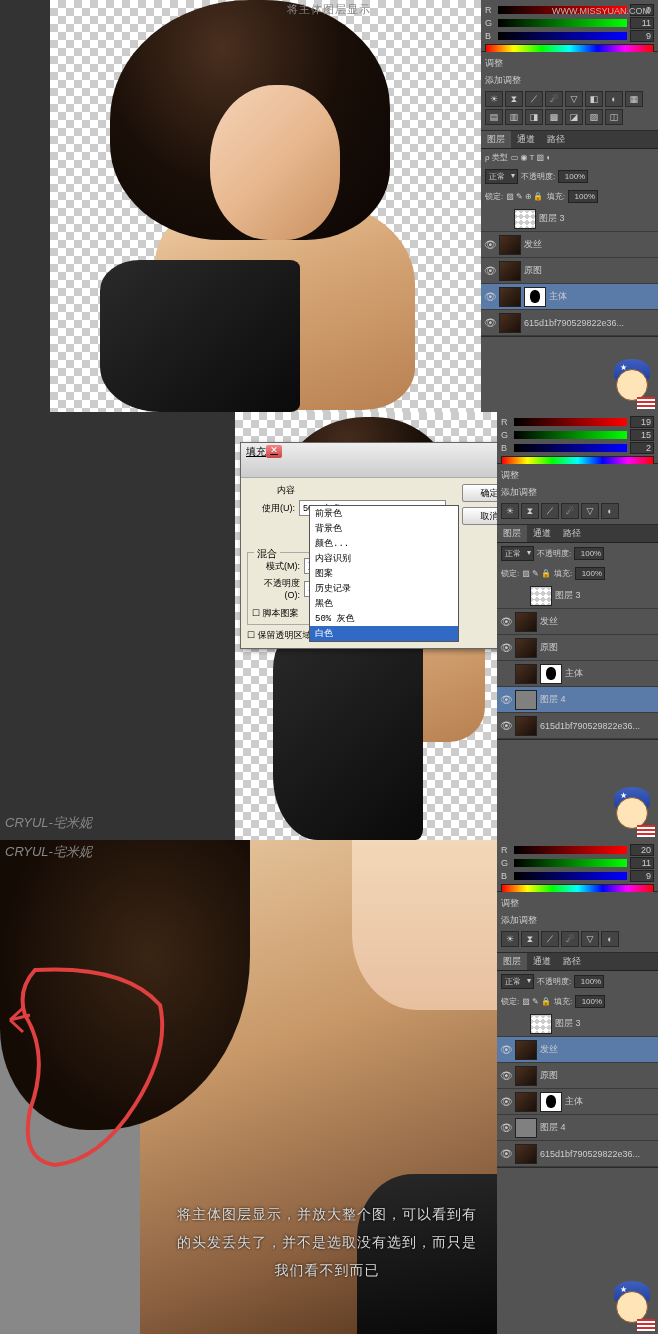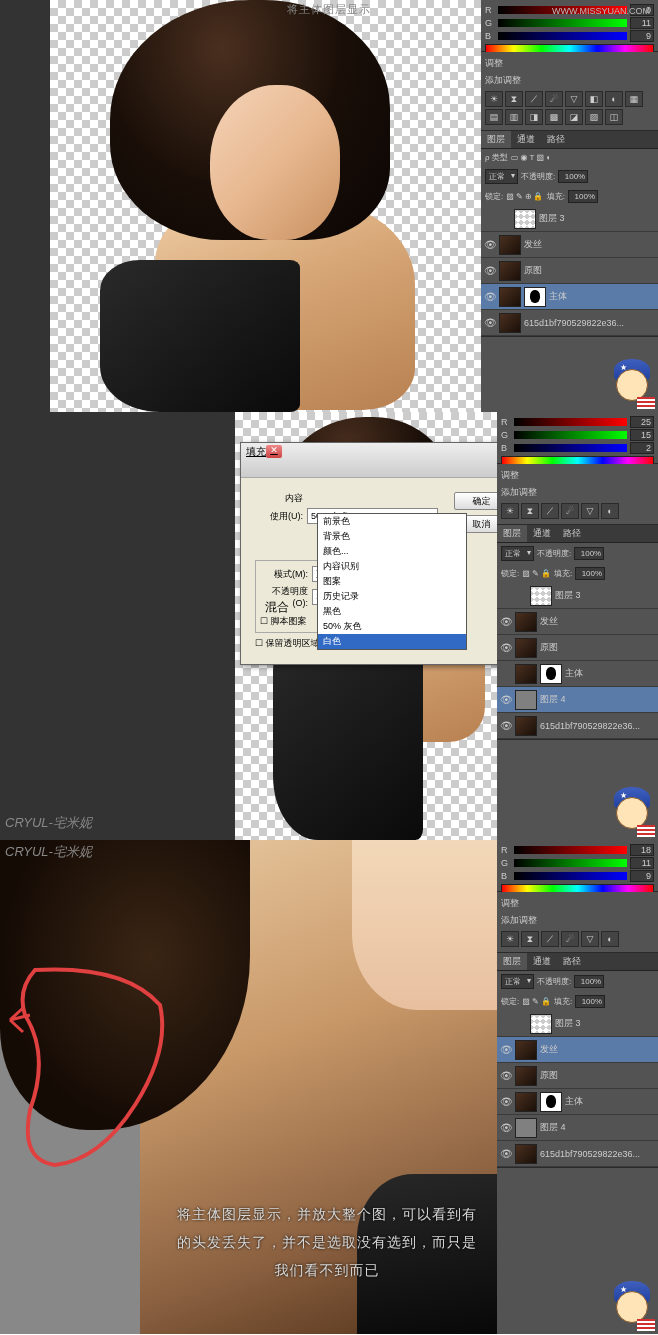--- a/index.html
+++ b/index.html
@@ -54,33 +54,33 @@
 .s3 .caption { left: 172px; top: 360px; width: 310px; font-size: 14px; text-shadow: 0 0 3px #000; }
 
 .artist-sig { position: absolute; color: #888; font-style: italic; font-size: 13px; left: 5px; }
 .s1 .artist-sig { top: 3px; right: 5px; left: auto; }
 .s2 .artist-sig { bottom: 8px; }
 .s3 .artist-sig { top: 3px; }
 
 .dialog { position: absolute; left: 240px; top: 30px; width: 284px; background: #ece9d8; border: 1px solid #666; font-size: 10px; box-shadow: 2px 2px 5px rgba(0,0,0,.4); }
 .dlg-title { background: linear-gradient(#eee,#ccc); height: 35px; padding: 2px 5px; font-size: 10px; display: flex; justify-content: flex-start; border-bottom: 1px solid #aaa; text-decoration: underline; }
 .dlg-title .x { width: 16px; height: 13px; background: linear-gradient(#e88,#c44); color: #fff; text-align: center; line-height: 11px; font-size: 9px; border-radius: 2px; }
-.dlg-body { padding: 14px; display: flex; gap: 16px; }
+.dlg-body { padding: 6px; display: flex; gap: 16px; }
 .dlg-col { flex: 1; }
 .dlg-field { display: flex; align-items: center; margin-bottom: 3px; gap: 4px; }
 .dlg-field label { width: 48px; text-align: right; font-size: 9px; }
 .dlg-select { flex: 1; background: #fff; border: 1px solid #888; height: 16px; padding: 1px 3px; font-size: 9px; position: relative; }
 .dlg-select::after { content: "▾"; position: absolute; right: 3px; }
-.dlg-dropdown { position: absolute; left: 62px; top: 21px; width: 150px; background: #fff; border: 1px solid #555; z-index: 5; }
+.dlg-dropdown { position: absolute; left: 62px; top: 21px; width: 150px; background: #fff; border: 1px solid #555; z-index: 5; font-family: Liberation Mono, monospace; }
 .dlg-dropdown div { padding: 1px 5px; font-size: 9px; }
 .dlg-dropdown .sel { background: #316ac5; color: #fff; }
 .dlg-btns { width: 55px; }
 .dlg-btn { background: linear-gradient(#fff,#ddd); border: 1px solid #888; height: 18px; text-align: center; line-height: 16px; font-size: 9px; margin-bottom: 5px; border-radius: 2px; }
 .dlg-group { border: 1px solid #aaa; margin-top: 36px; padding: 5px 4px 4px; position: relative; }
-.dlg-group-title { position: absolute; top: -6px; left: 6px; background: #ece9d8; padding: 0 3px; font-size: 12px; margin-top: 44px; }
+.dlg-group-title { position: absolute; top: -6px; left: 6px; background: #ece9d8; padding: 0 3px; font-size: 10px; }
 .dlg-check { font-size: 9px; padding-top: 4px; }
 
 
 .sidepanel { position: absolute; right: 0; top: 0; background: #535353; }
 .s1 .sidepanel { width: 177px; height: 412px; }
 .s2 .sidepanel { width: 161px; height: 428px; }
 .s3 .sidepanel { width: 161px; height: 494px; }
 
 .toolstrip { position: absolute; top: 0; width: 24px; height: 100%; background: #535353; border-right: 1px solid #2a2a2a; }
 .s1 .toolstrip { left: 481px; }
@@ -322,21 +322,21 @@
       <div class="tool-btn">✂</div>
       <div class="tool-btn">✑</div>
       <div class="tool-btn">T</div>
       <div class="tool-btn">✋</div>
   </div>
   <div class="sidepanel">
     <div class="panel-block color-panel">
       <div class="color-row">
           <span class="ch">R</span>
           <div class="slider r"></div>
-          <div class="val">25</div>
+          <div class="val">19</div>
         </div>
       <div class="color-row">
           <span class="ch">G</span>
           <div class="slider g"></div>
           <div class="val">15</div>
         </div>
       <div class="color-row">
           <span class="ch">B</span>
           <div class="slider b"></div>
           <div class="val">2</div>
@@ -437,21 +437,21 @@
       <div class="tool-btn">✂</div>
       <div class="tool-btn">✑</div>
       <div class="tool-btn">T</div>
       <div class="tool-btn">✋</div>
   </div>
   <div class="sidepanel">
     <div class="panel-block color-panel">
       <div class="color-row">
           <span class="ch">R</span>
           <div class="slider r"></div>
-          <div class="val">18</div>
+          <div class="val">20</div>
         </div>
       <div class="color-row">
           <span class="ch">G</span>
           <div class="slider g"></div>
           <div class="val">11</div>
         </div>
       <div class="color-row">
           <span class="ch">B</span>
           <div class="slider b"></div>
           <div class="val">9</div>

